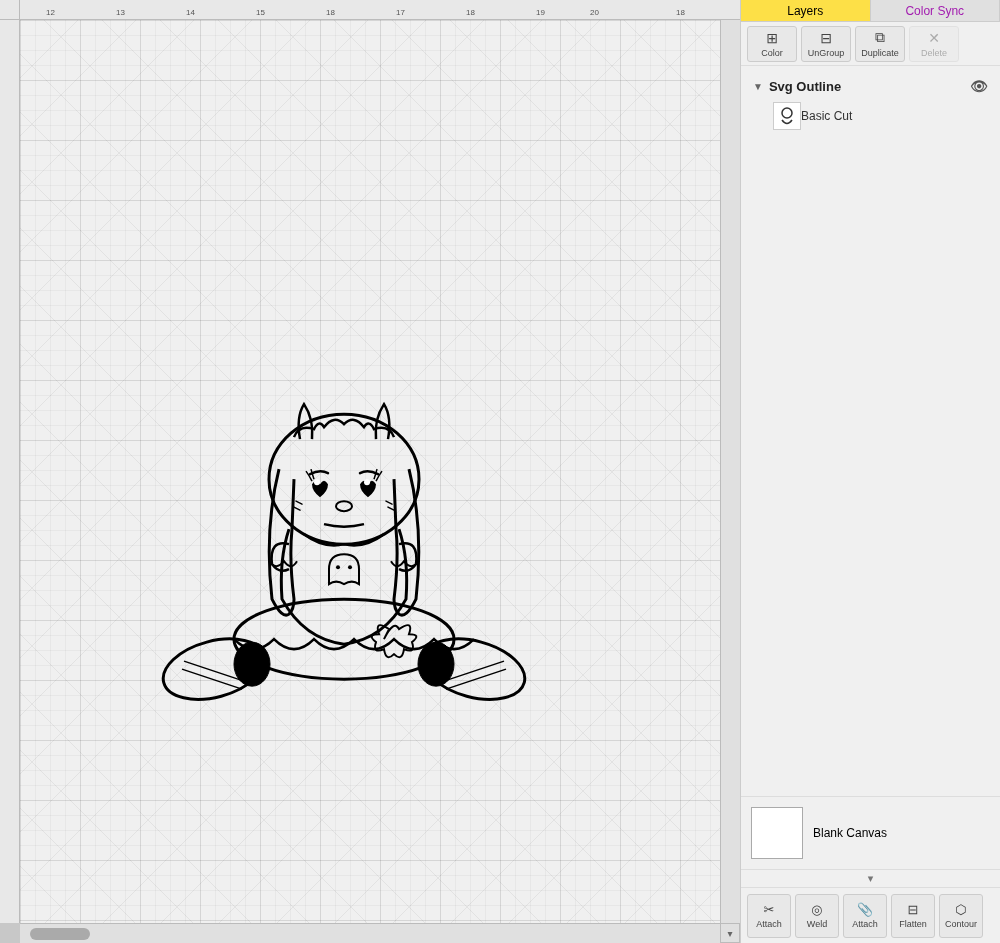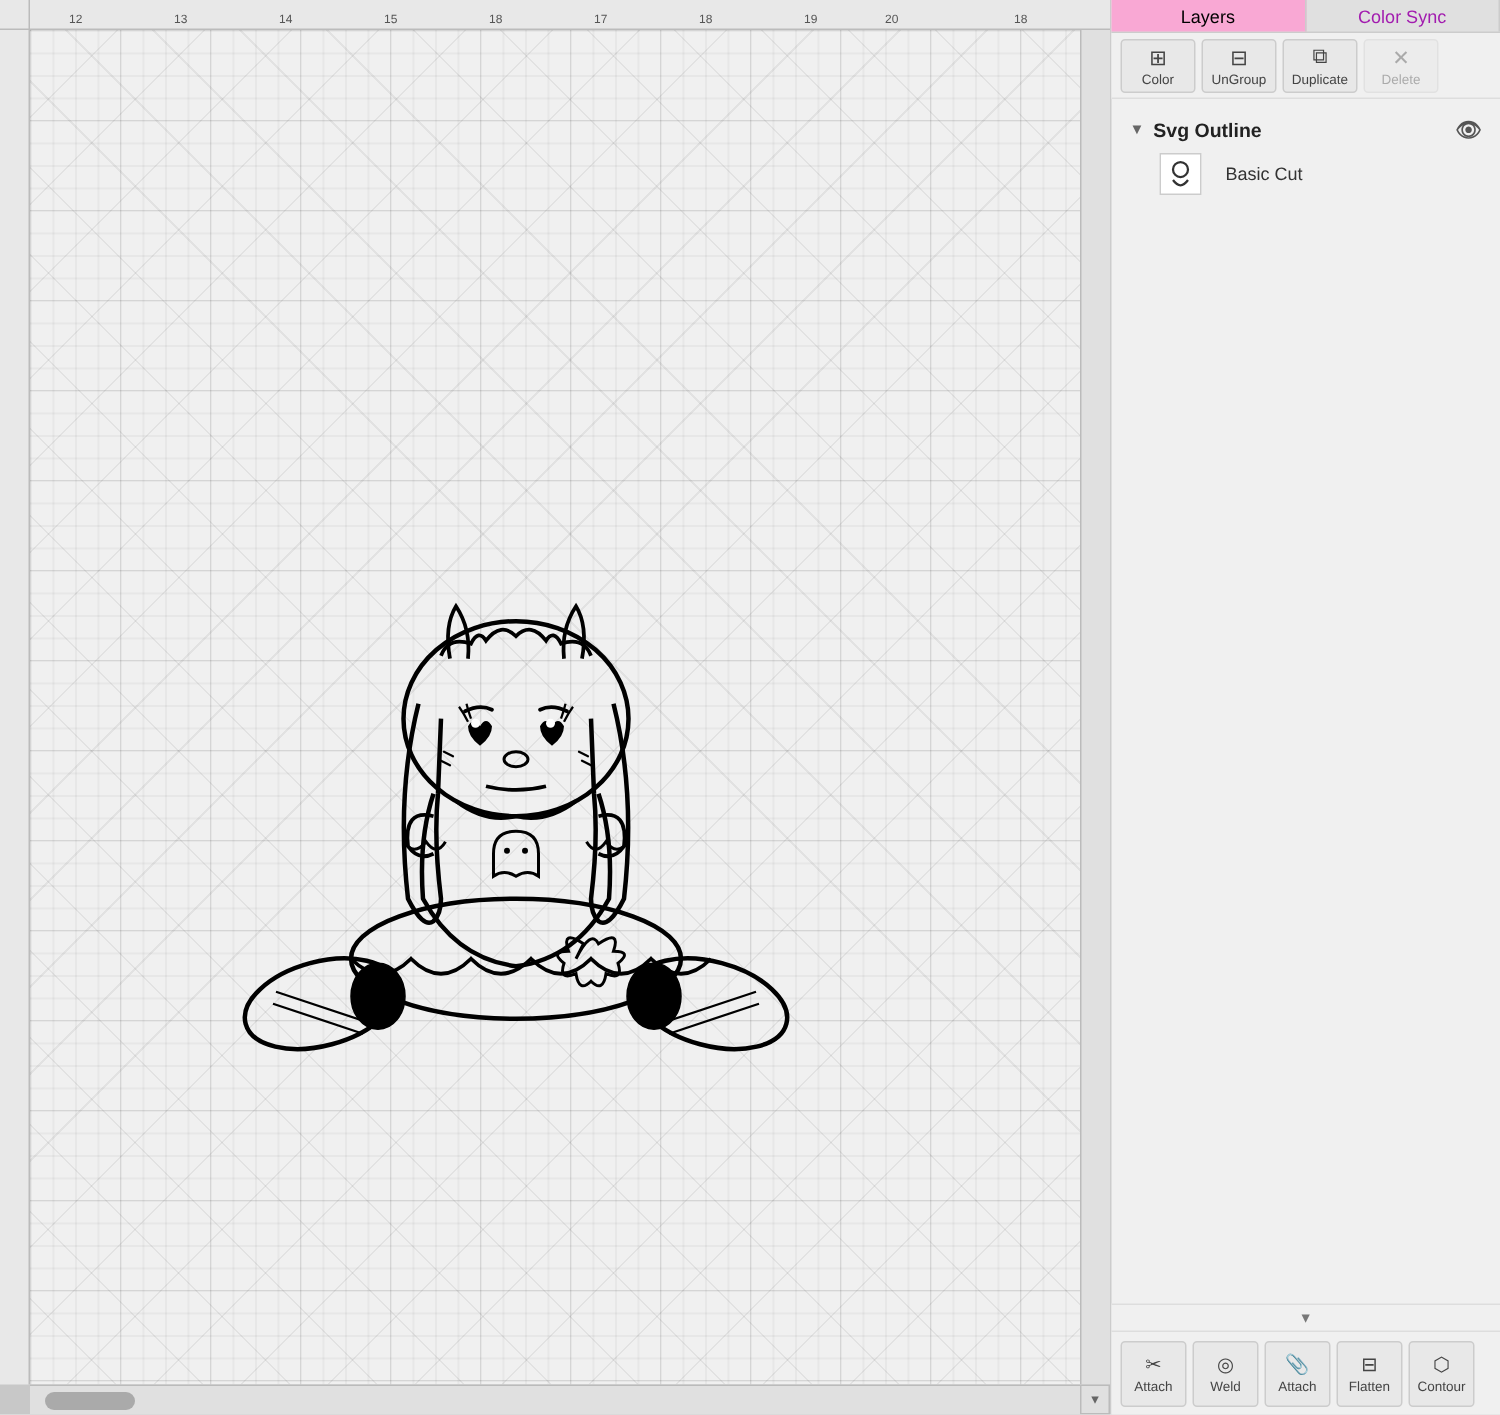--- a/index.html
+++ b/index.html
@@ -155,21 +155,21 @@
       flex: 1;
       display: flex;
       align-items: center;
       justify-content: center;
       font-size: 12px;
       cursor: pointer;
       border-right: 1px solid #ccc;
       color: #a21caf;
     }
     .panel-tab.active {
-      background: #f9a8d4;
+      background: #fde047;
       color: #000;
     }
 
     
     .panel-toolbar {
       display: flex;
       align-items: center;
       padding: 4px 6px;
       gap: 4px;
       background: #f0f0f0;
@@ -222,21 +222,21 @@
     }
 
     .layer-group-header .arrow {
       font-size: 10px;
       color: #666;
     }
 
     .layer-item {
       display: flex;
       align-items: center;
-      gap: 16px;
+      gap: 0;
       padding: 4px 8px 4px 24px;
       cursor: pointer;
       font-size: 12px;
       color: #333;
     }
 
     .layer-thumb {
       width: 28px;
       height: 28px;
       border: 1px solid #ccc;
@@ -479,20 +479,24 @@
             <svg width="22" height="22" viewBox="0 0 22 22">
               <circle cx="11" cy="8" r="5" fill="none" stroke="#333" stroke-width="1.5"></circle>
               <path d="M6 15 Q11 22 16 15" fill="none" stroke="#333" stroke-width="1.5"></path>
             </svg>
           </div>
           <span>Basic Cut</span>
         </div>
       </div>
     </div>
 
+    <div class="blank-canvas-area">
+      <div class="blank-canvas-thumb"></div>
+      <span>Blank Canvas</span>
+    </div>
 
     <div style="display:flex;justify-content:center;padding:2px;background:#f0f0f0;border-top:1px solid #ddd;">
       <span style="font-size:11px;color:#777;">▾</span>
     </div>
 
     <div class="bottom-toolbar">
       <div class="bottom-btn">
         <span class="btn-icon">✂</span>
         <span>Attach</span>
       </div>

